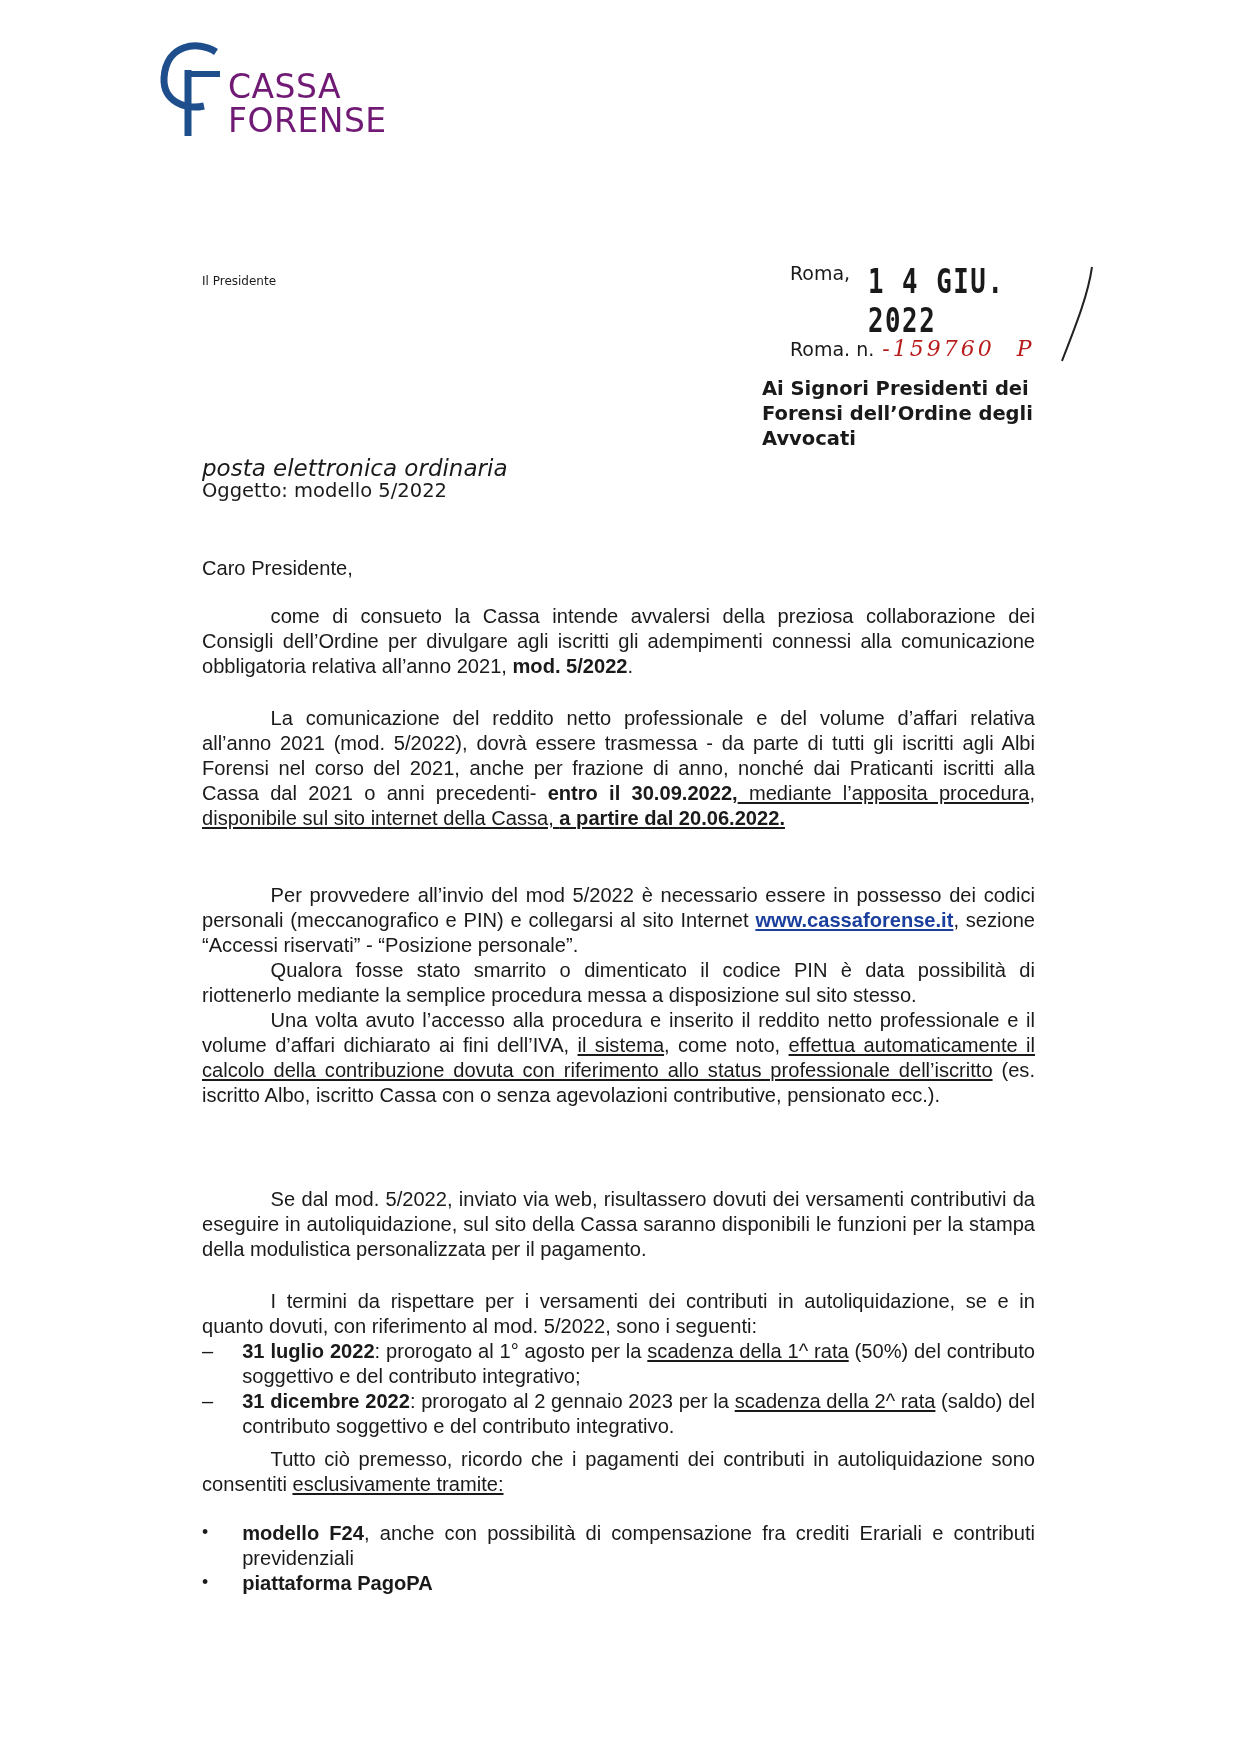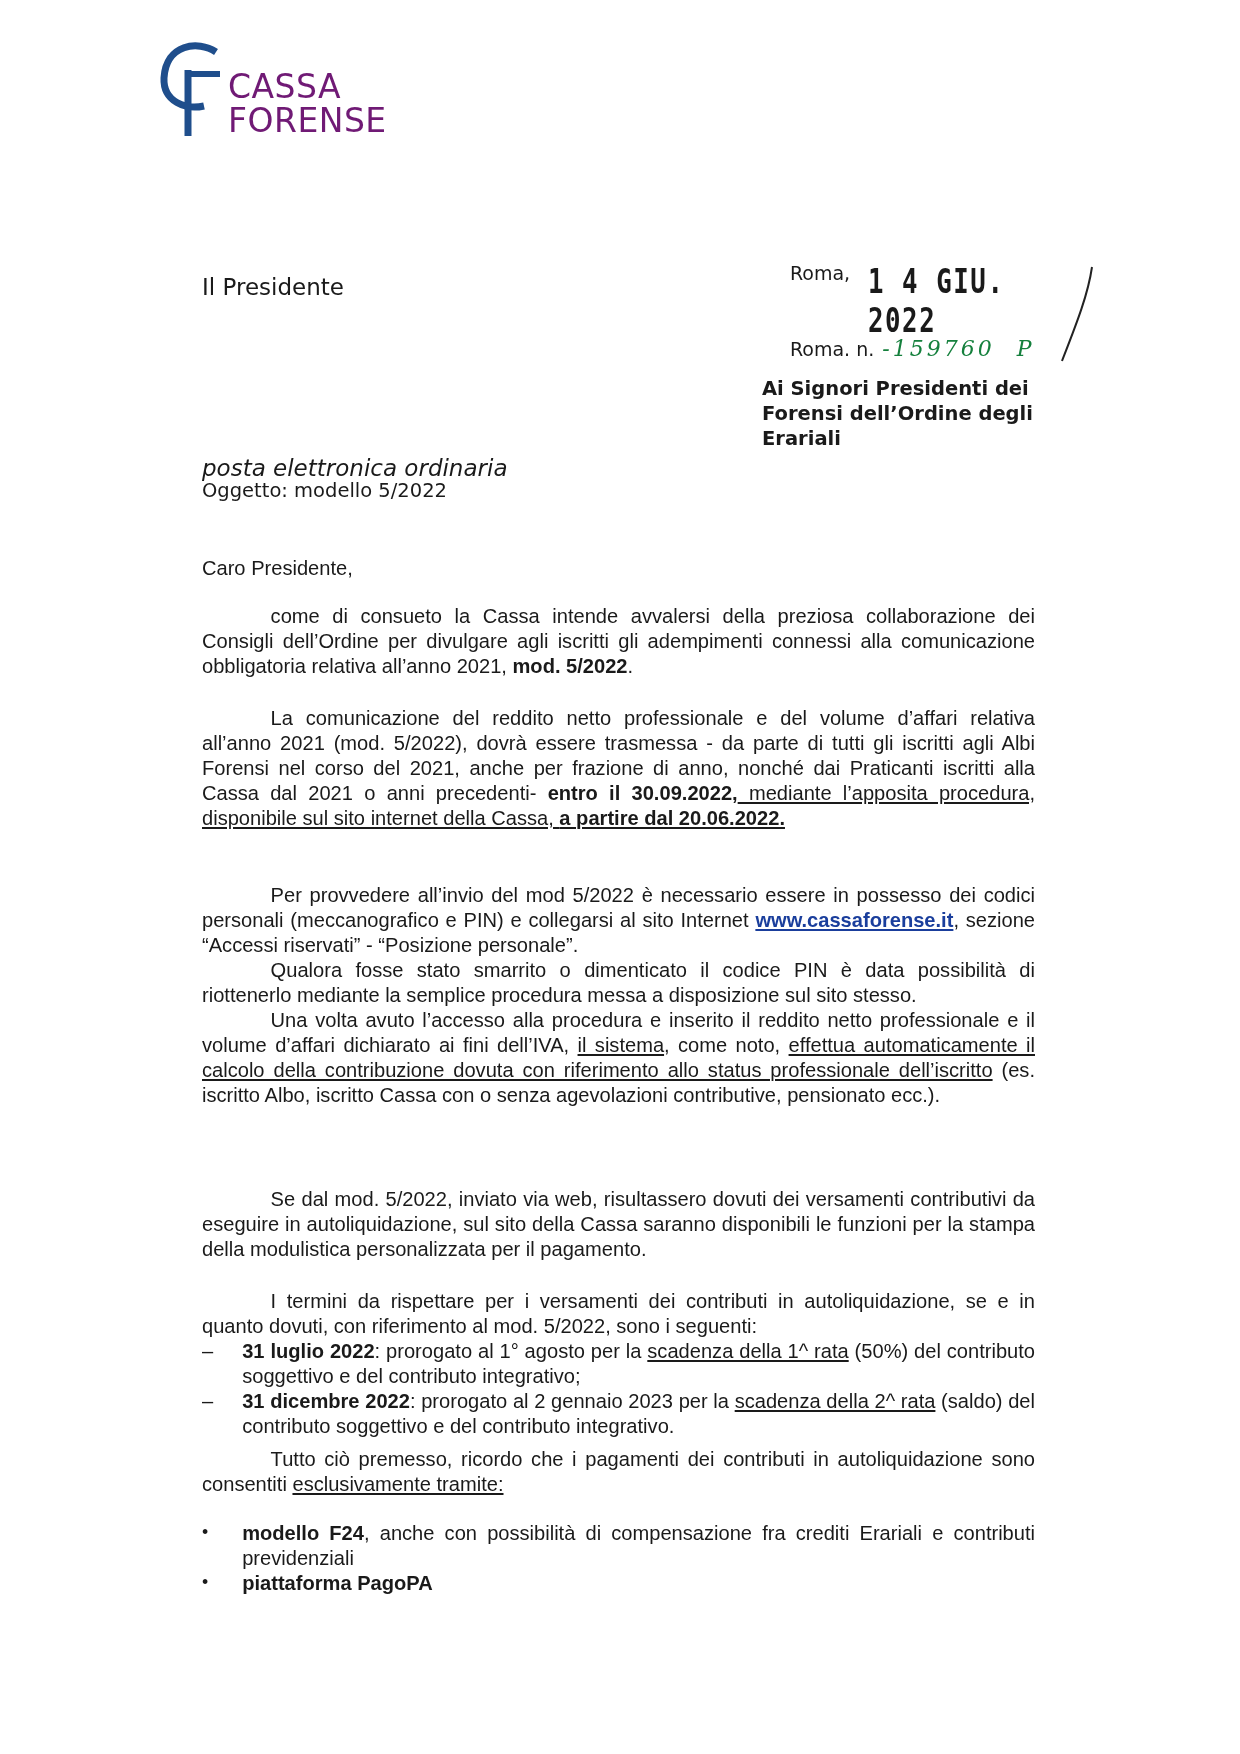--- a/index.html
+++ b/index.html
@@ -5,26 +5,26 @@
   html, body { margin: 0; padding: 0; background: #ffffff; }
   body { width: 1240px; height: 1754px; position: relative; overflow: hidden; color: #1a1a1a; font-family: "DejaVu Sans", sans-serif; }
   .page { position: absolute; left: 0; top: 0; width: 1240px; height: 1754px; }
 
   
   .logo { position: absolute; left: 158px; top: 40px; width: 240px; height: 110px; }
   .logo svg { position: absolute; left: 0; top: 0; }
   .logo-text { position: absolute; left: 70px; top: 30px; color: #701a75; font-family: "DejaVu Sans", sans-serif; font-size: 33px; line-height: 34px; letter-spacing: 0.5px; font-weight: normal; }
 
   .abs { position: absolute; }
-  .sender { left: 202px; top: 274px; font-size: 23px; }
+  .sender { left: 202px; top: 274px; font-size: 12px; }
   .date-block { left: 790px; top: 262px; width: 340px; }
   .roma-row { font-size: 19px; display: flex; align-items: flex-start; }
   .stamp { font-family: "DejaVu Sans Mono", monospace; font-weight: bold; font-size: 33px; letter-spacing: 2px; margin-left: 18px; transform: scaleX(0.78); transform-origin: left; display: inline-block; }
   .prot-row { font-size: 19px; display: flex; align-items: center; margin-top: -4px; }
-  .prot-hand { margin-left: 8px; font-family: "DejaVu Serif", serif; font-style: italic; font-size: 22px; letter-spacing: 3px; color: #15803d; }
+  .prot-hand { margin-left: 8px; font-family: "DejaVu Serif", serif; font-style: italic; font-size: 22px; letter-spacing: 3px; color: #b91c1c; }
   .slash-line { position: absolute; left: 1058px; top: 265px; }
 
   .recipient { left: 762px; top: 376px; font-weight: bold; font-size: 19.5px; line-height: 25px; width: 320px; }
   .mail-type { left: 202px; top: 455px; font-style: italic; font-size: 23px; }
   .subject { left: 202px; top: 479px; font-weight: normal; font-size: 19.5px; }
 
   .body-text { position: absolute; left: 202px; width: 850px; font-family: "Liberation Sans", sans-serif; font-size: 20.5px; line-height: 25px; text-align: justify; transform: scaleX(0.98); transform-origin: left; }
   .body-text p { margin: 0; }
   .indent { text-indent: 70px; }
   .b { font-weight: bold; }
@@ -78,21 +78,21 @@
       <span class="prot-hand" style="margin-left:22px;">P</span>
     </div>
   </div>
   <svg class="slash-line" width="40" height="100">
     <path d="M34 2 C 30 30, 18 60, 4 96" fill="none" stroke="#222" stroke-width="2"></path>
   </svg>
 
   <div class="abs recipient">
     <div>Ai Signori Presidenti dei</div>
     <div>Forensi dell’Ordine degli</div>
-    <div>Erariali</div>
+    <div>Avvocati</div>
   </div>
 
   <div class="abs mail-type">posta elettronica ordinaria</div>
   <div class="abs subject">Oggetto: modello 5/2022</div>
 
   <div class="body-text greet">Caro Presidente,</div>
 
   <div class="body-text p1">
     <p class="indent"><span>come di consueto la Cassa intende avvalersi della preziosa collaborazione dei Consigli dell’Ordine per divulgare agli iscritti gli adempimenti connessi alla comunicazione obbligatoria relativa all’anno 2021, </span><span class="b">mod. 5/2022</span><span>.</span></p>
   </div>

